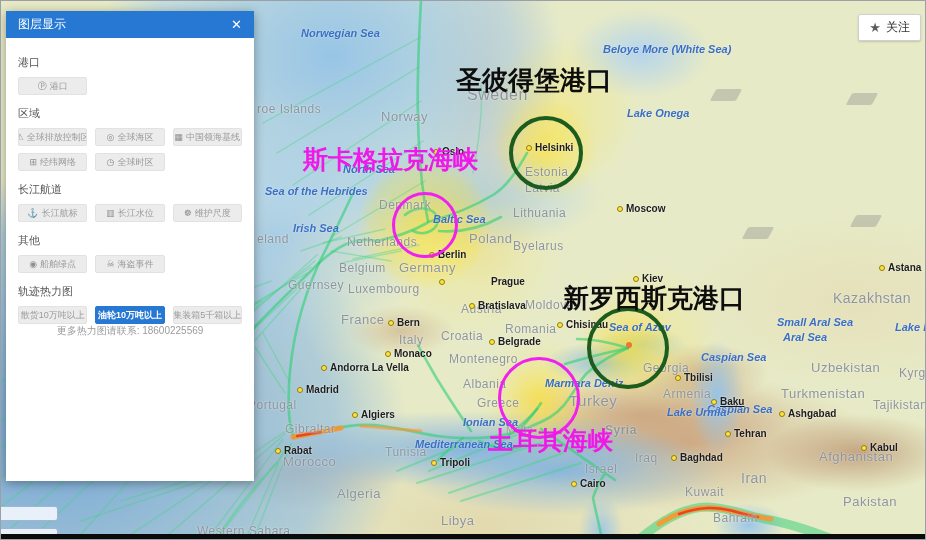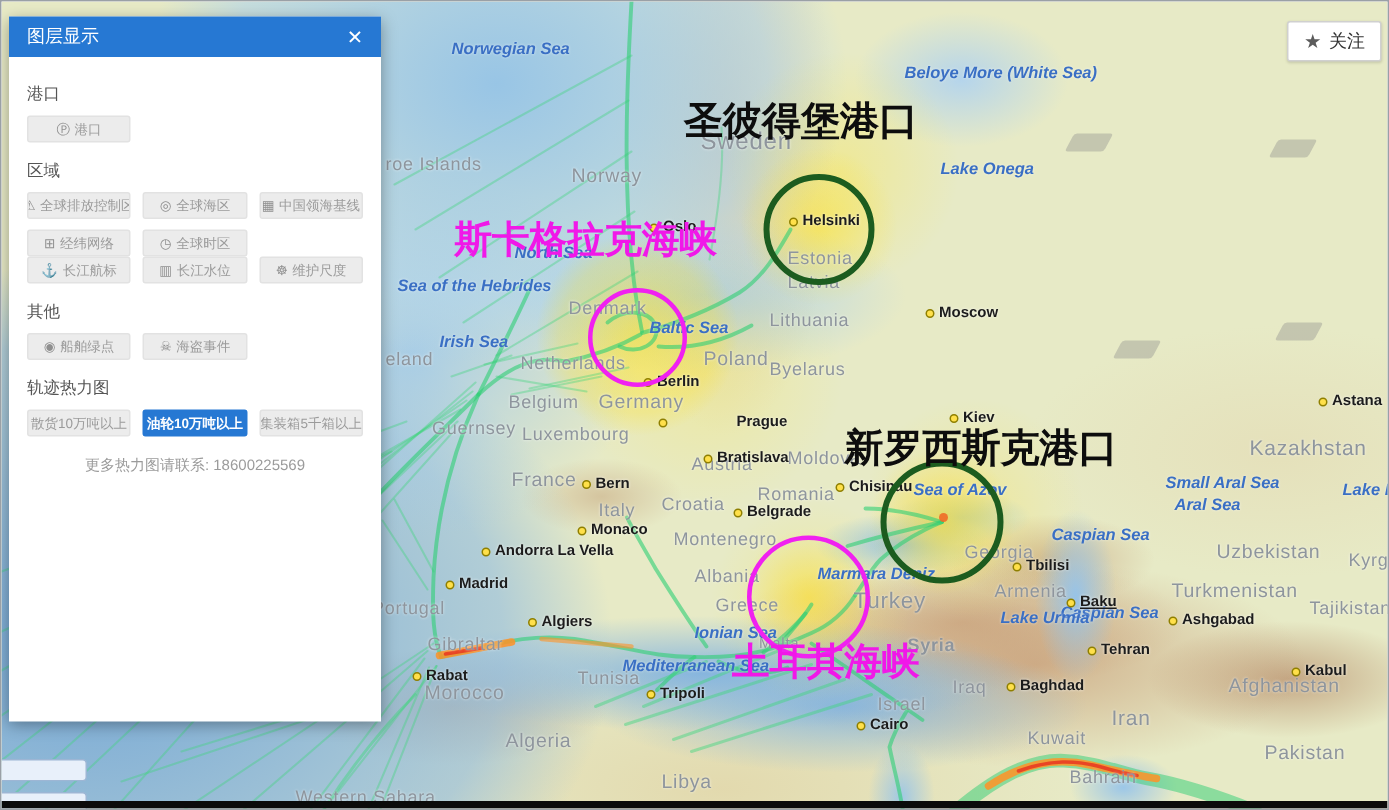--- a/index.html
+++ b/index.html
@@ -72,21 +72,21 @@
   #panel-title { font-size:12px; }
   #panel-close { font-size:13px; cursor:pointer; line-height:1; }
   #panel-body { padding:6px 12px 0 12px; }
   .sec-label { font-size:11px; color:#555; margin:11px 0 7px 0; }
   .btn-grid { display:grid; grid-template-columns:repeat(3,1fr); gap:7px 8px; }
   .pbtn { height:18px; background:#ececec; border:1px solid #e2e2e2; border-radius:2px;
           color:#9b9b9b; font-size:9px; display:flex; align-items:center; justify-content:center;
           gap:3px; cursor:pointer; overflow:hidden; white-space:nowrap; }
   .pbtn .ic { font-size:9px; color:#8f8f8f; }
   .pbtn.sel { background:#2678d3; border-color:#2678d3; color:#fff; font-weight:bold; }
-  #panel-footer { margin-top:12px; text-align:center; font-size:10px; color:#9b9b9b; }
+  #panel-footer { text-align:center; font-size:10px; color:#9b9b9b; }
 
   
   #follow-btn { position:absolute; right:4px; top:13px; z-index:15; background:#fff; border:1px solid #d0d0d0;
                 border-radius:2px; padding:4px 10px; font-size:12px; color:#333; display:flex; gap:5px;
                 align-items:center; cursor:pointer; box-shadow:0 1px 2px rgba(0,0,0,.15); }
   #follow-btn .star { color:#5c5c5c; font-size:13px; }
 
   
   .edge-chip { position:absolute; left:0; width:57px; height:15px; background:#e8f0fa;
                border:1px solid #9db6d4; border-left:none; border-radius:0 3px 3px 0; z-index:12; }
@@ -380,20 +380,21 @@
           </div>
           <div class="pbtn">
             <span class="ic">⊞</span>
             <span>经纬网络</span>
           </div>
           <div class="pbtn">
             <span class="ic">◷</span>
             <span>全球时区</span>
           </div>
         </div>
+        <div class="sec-label">长江航道</div>
         <div class="btn-grid">
           <div class="pbtn">
             <span class="ic">⚓</span>
             <span>长江航标</span>
           </div>
           <div class="pbtn">
             <span class="ic">▥</span>
             <span>长江水位</span>
           </div>
           <div class="pbtn">

